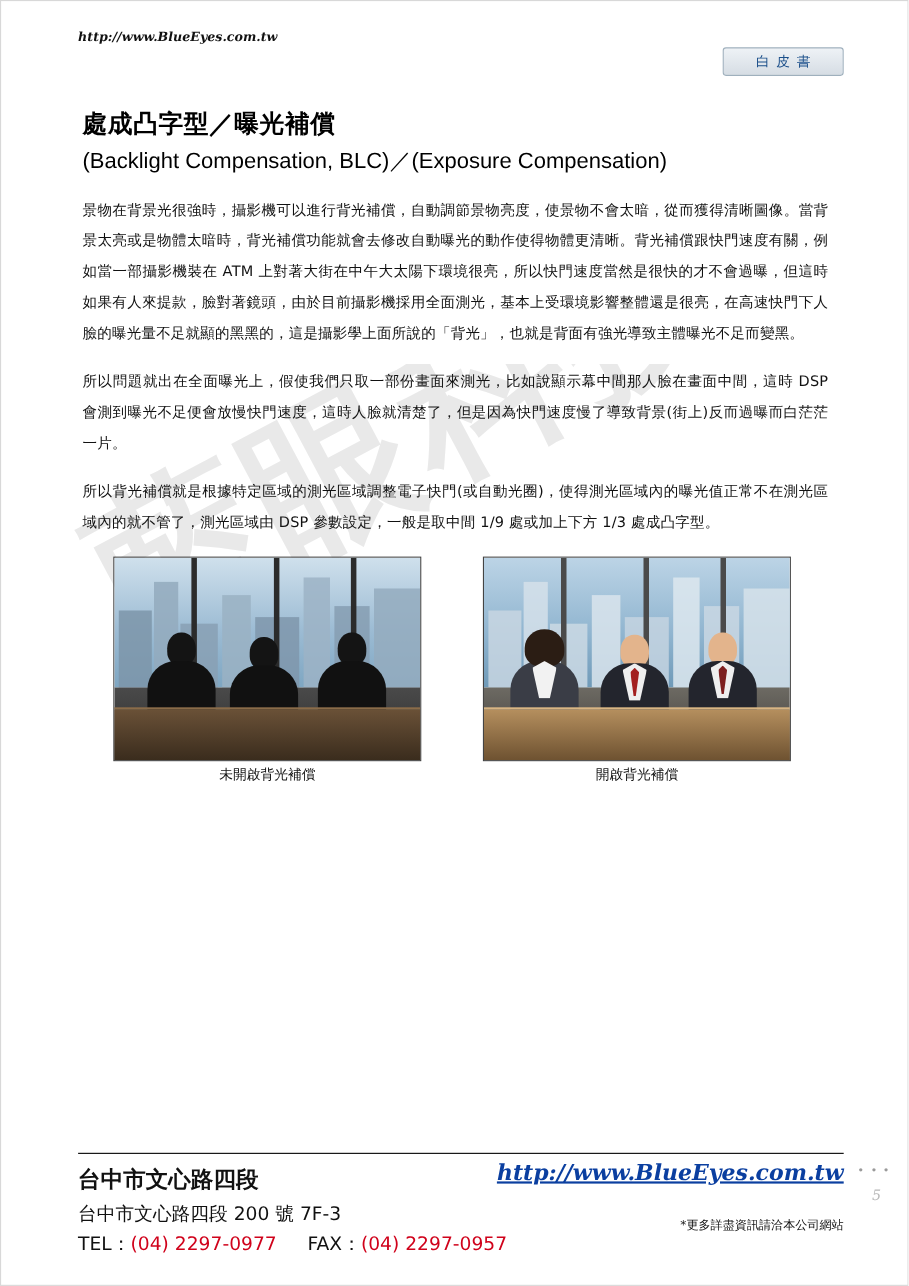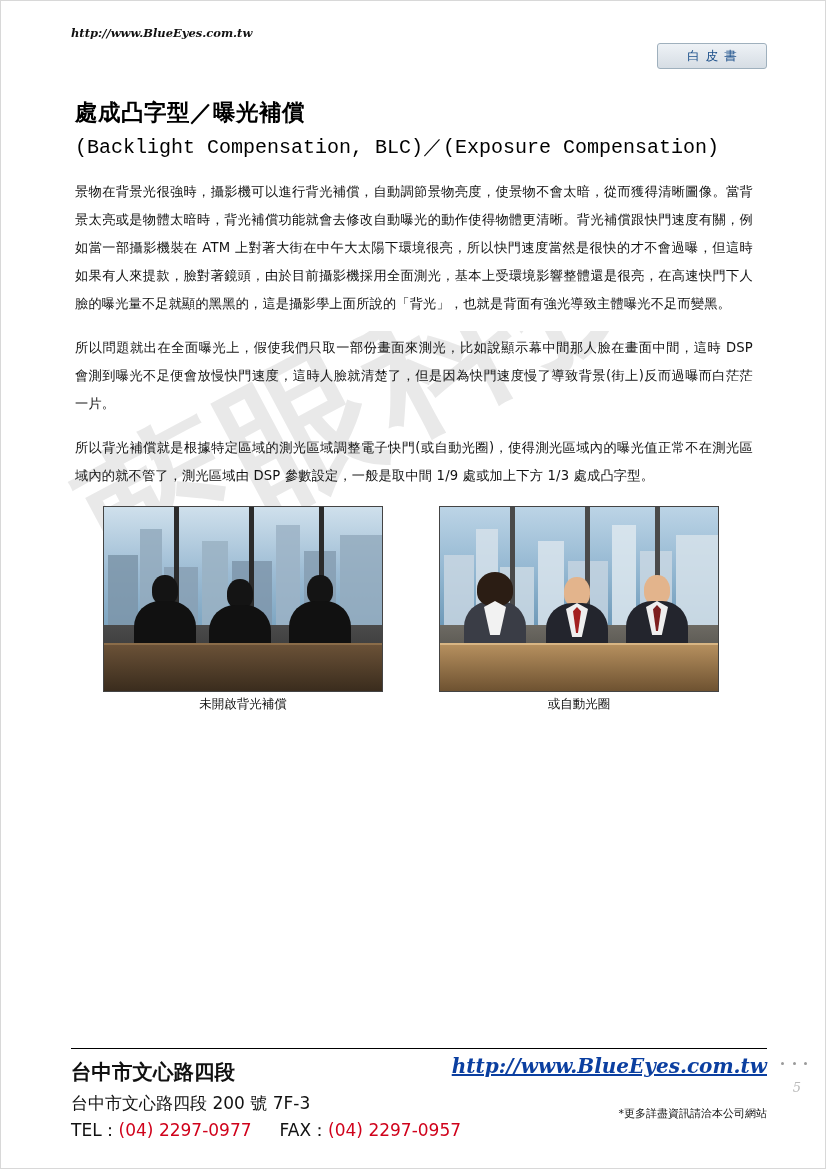--- a/index.html
+++ b/index.html
@@ -115,21 +115,21 @@
   }
   h1.title-cn {
     font-family: "DejaVu Sans", sans-serif;
     font-size: 22.5px;
     font-weight: bold;
     color: #000;
     margin: 0 0 5px 0;
     letter-spacing: 0.5px;
   }
   h2.title-en {
-    font-family: Liberation Mono, monospace;
+    font-family: Liberation Sans, sans-serif;
     font-size: 20px;
     font-weight: normal;
     color: #000;
     margin: 0 0 18px 0;
     letter-spacing: 0px;
   }
 
   p.body {
     font-family: "DejaVu Sans", sans-serif;
     font-size: 13.2px;
@@ -435,21 +435,21 @@
           </div>
           <div class="person p-lit" style="left:186px">
             <div class="head"></div>
             <div class="body"></div>
             <div class="shirt"></div>
             <div class="tie" style="background:#7d1f1f"></div>
           </div>
           <div class="table"></div>
         </div>
       </div>
-      <div class="fig-caption cap-right">或自動光圈</div>
+      <div class="fig-caption cap-right">開啟背光補償</div>
 
     </div>
   </div>
 
   <div class="footer">
     <div class="footer-rule"></div>
     <div class="company">台中市文心路四段</div>
     <div class="addr">台中市文心路四段 200 號 7F-3</div>
     <div class="tel">
       <span>TEL：</span><span class="num">(04) 2297-0977</span><span class="sep"></span><span>FAX：</span><span class="num">(04) 2297-0957</span>

